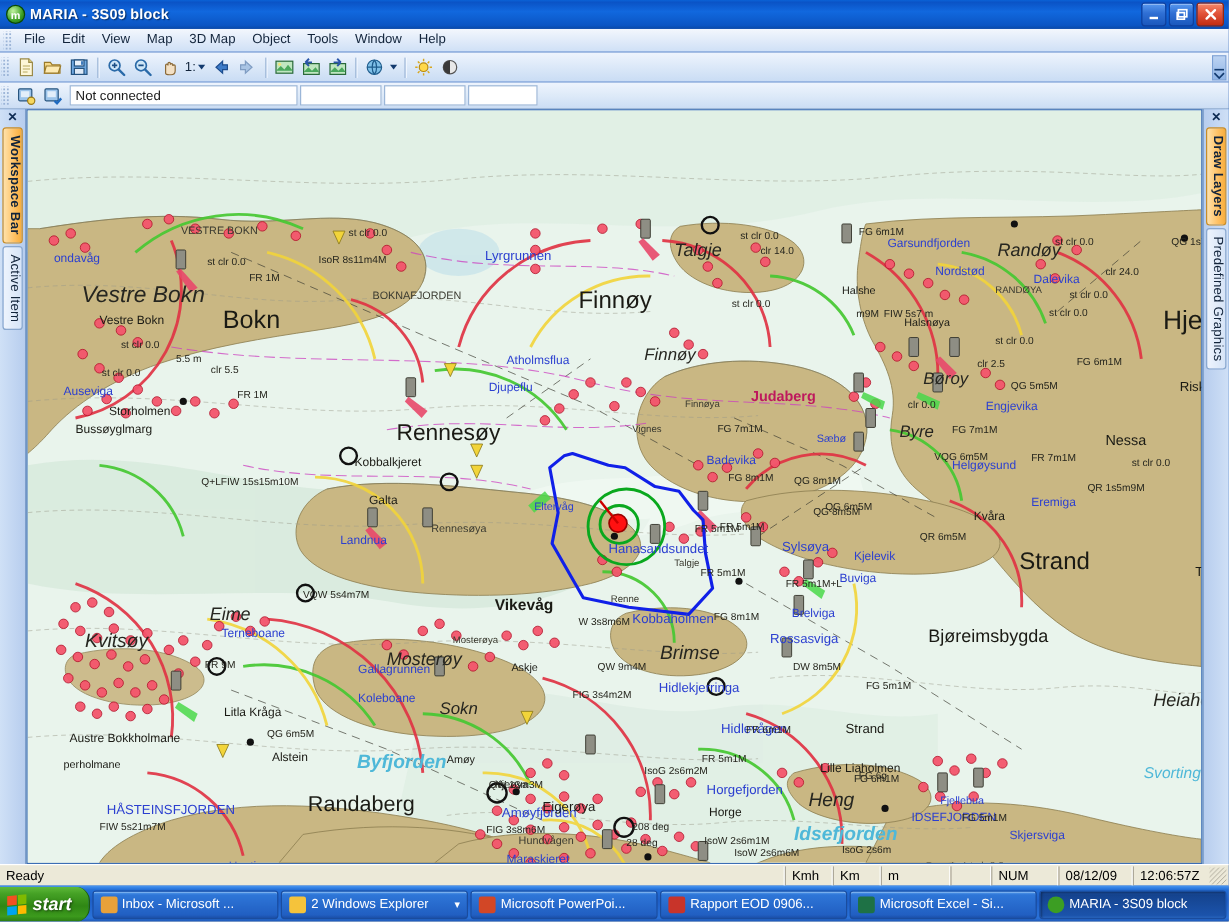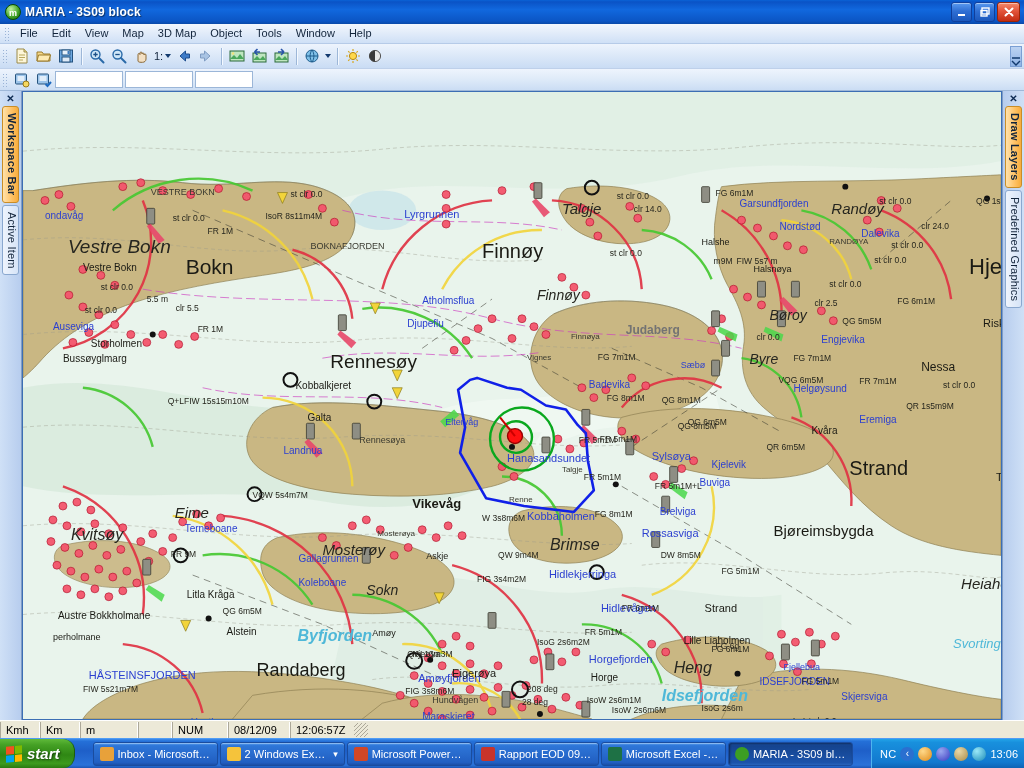--- a/index.html
+++ b/index.html
@@ -106,21 +106,21 @@
      background:linear-gradient(180deg,#3b8beb 0%,#2470d8 8%,#1e5fc8 40%,#2a72d9 90%,#1d56b4 100%);
      border-top:1px solid #4f9cf5; }
   #startbtn{ display:flex; align-items:center; gap:5px; padding:0 14px 0 6px;
      background:linear-gradient(180deg,#5fba3a 0%,#45a125 20%,#2f8714 55%,#3c9a1d 85%,#2a7a11 100%);
      border-right:1px solid #1d5c0c;
      border-radius:0 12px 12px 0; color:#fff; font-weight:bold; font-size:15px;
      font-style:italic; text-shadow:1px 1px 2px rgba(0,0,0,.55); }
   .winflag{ width:16px;height:16px; display:grid; grid-template-columns:1fr 1fr;
      grid-template-rows:1fr 1fr; gap:1px; transform:skewY(-6deg); }
   .winflag i{ display:block; }
-  .tasks{ display:flex; align-items:center; gap:2px; padding:2px 18px; flex:1 1 auto;
+  .tasks{ display:flex; align-items:center; gap:2px; padding:2px 2px; flex:1 1 auto;
      min-width:0; }
   .task{ display:flex; align-items:center; gap:4px; height:24px; min-width:0;
      padding:0 6px; border-radius:3px; color:#fff; font-size:11px;
      background:linear-gradient(180deg,#5ea3ef,#2e76d8 12%,#215fc2 88%,#1b4fa8);
      border:1px solid #1a4c9e; box-shadow:inset 0 1px 0 rgba(255,255,255,.3);
      flex:1 1 0; max-width:160px; overflow:hidden; white-space:nowrap;
      text-overflow:ellipsis; }
   .task.active{ background:linear-gradient(180deg,#1a4da0,#15448f 15%,#1b53ab 90%,#2a66c0);
      box-shadow:inset 1px 1px 2px rgba(0,0,0,.4); }
   .task .tlabel{ overflow:hidden; text-overflow:ellipsis; white-space:nowrap; }
@@ -302,20 +302,21 @@
           <circle cx="12" cy="12" r="3" fill="#f6d860" stroke="#9a7a1a"></circle>
         </svg>
     </div>
     <div class="tbtn">
       <svg width="16" height="16" viewBox="0 0 16 16">
           <rect x="1.5" y="2" width="11" height="10" rx="1" fill="#9cc4ea" stroke="#28557f"></rect>
           <rect x="3.5" y="4" width="7" height="5" fill="#e2eefa"></rect>
           <path d="M9.5 12l2 2 3.5-4" stroke="#1e6ac0" stroke-width="2" fill="none"></path>
         </svg>
     </div>
+    <div class="tfield" style="width:190px; margin-left:3px;">Not connected</div>
     <div class="tfield" style="width:68px;"></div>
     <div class="tfield" style="width:68px;"></div>
     <div class="tfield" style="width:58px;"></div>
   </div>
 
   <div id="bodyrow">
 
     <div class="dock">
       <div class="dock-close">✕</div>
       <div class="vtab active">Workspace Bar</div>
@@ -799,21 +800,21 @@
             <div class="mlabel" style="left: 2.2449%; top: 18.8679%; font-size: 10px; color: rgb(43, 63, 208); font-style: normal; font-weight: normal;">ondavåg</div>
             <div class="mlabel" style="left: 3.06122%; top: 36.478%; font-size: 10px; color: rgb(43, 63, 208); font-style: normal; font-weight: normal;">Auseviga</div>
             <div class="mlabel" style="left: 6.93878%; top: 39.3082%; font-size: 10px; color: rgb(26, 26, 20); font-style: normal; font-weight: normal;">Storholmen</div>
             <div class="mlabel" style="left: 4.08163%; top: 41.6667%; font-size: 10px; color: rgb(26, 26, 20); font-style: normal; font-weight: normal;">Bussøyglmarg</div>
             <div class="mlabel" style="left: 38.9796%; top: 18.5535%; font-size: 11px; color: rgb(43, 63, 208); font-style: normal; font-weight: normal;">Lyrgrunnen</div>
             <div class="mlabel" style="left: 46.9388%; top: 23.5849%; font-size: 20px; color: rgb(26, 26, 20); font-style: normal; font-weight: normal;">Finnøy</div>
             <div class="mlabel" style="left: 52.551%; top: 31.1321%; font-size: 14px; color: rgb(38, 38, 32); font-style: italic; font-weight: normal;">Finnøy</div>
             <div class="mlabel" style="left: 55.102%; top: 17.2956%; font-size: 15px; color: rgb(38, 38, 32); font-style: italic; font-weight: normal;">Talgje</div>
             <div class="mlabel" style="left: 40.8163%; top: 32.3899%; font-size: 10px; color: rgb(43, 63, 208); font-style: normal; font-weight: normal;">Atholmsflua</div>
             <div class="mlabel" style="left: 39.2857%; top: 36.0063%; font-size: 10px; color: rgb(43, 63, 208); font-style: normal; font-weight: normal;">Djupeflu</div>
-            <div class="mlabel" style="left: 61.6327%; top: 36.7925%; font-size: 12px; color: #737373; font-style: normal; font-weight: bold;">Judaberg</div>
+            <div class="mlabel" style="left: 61.6327%; top: 36.7925%; font-size: 12px; color: #be185d; font-style: normal; font-weight: bold;">Judaberg</div>
             <div class="mlabel" style="left: 56.0204%; top: 38.2075%; font-size: 8px; color: rgb(58, 58, 48); font-style: normal; font-weight: normal;">Finnøya</div>
             <div class="mlabel" style="left: 51.5306%; top: 41.6667%; font-size: 8px; color: rgb(58, 58, 48); font-style: normal; font-weight: normal;">Vignes</div>
             <div class="mlabel" style="left: 57.8571%; top: 45.7547%; font-size: 10px; color: rgb(43, 63, 208); font-style: normal; font-weight: normal;">Badevika</div>
             <div class="mlabel" style="left: 67.2449%; top: 42.7673%; font-size: 9px; color: rgb(43, 63, 208); font-style: normal; font-weight: normal;">Sæbø</div>
             <div class="mlabel" style="left: 73.2653%; top: 16.9811%; font-size: 10px; color: rgb(43, 63, 208); font-style: normal; font-weight: normal;">Garsundfjorden</div>
             <div class="mlabel" style="left: 82.6531%; top: 17.2956%; font-size: 15px; color: rgb(38, 38, 32); font-style: italic; font-weight: normal;">Randøy</div>
             <div class="mlabel" style="left: 77.3469%; top: 20.5975%; font-size: 10px; color: rgb(43, 63, 208); font-style: normal; font-weight: normal;">Nordstød</div>
             <div class="mlabel" style="left: 82.449%; top: 23.1132%; font-size: 8px; color: rgb(58, 58, 48); font-style: normal; font-weight: normal;">RANDØYA</div>
             <div class="mlabel" style="left: 85.7143%; top: 21.6981%; font-size: 10px; color: rgb(43, 63, 208); font-style: normal; font-weight: normal;">Dalevika</div>
             <div class="mlabel" style="left: 96.7347%; top: 25.7862%; font-size: 22px; color: rgb(26, 26, 20); font-style: normal; font-weight: normal;">Hjelr</div>
@@ -957,20 +958,21 @@
 
     <div class="dock right">
       <div class="dock-close">✕</div>
       <div class="vtab active">Draw Layers</div>
       <div class="vtab">Predefined Graphics</div>
       <div class="vfill"></div>
     </div>
   </div>
 
   <div id="statusbar">
+    <div class="s-ready">Ready</div>
     <div class="scell" style="min-width:40px">Kmh</div>
     <div class="scell" style="min-width:40px">Km</div>
     <div class="scell" style="min-width:58px">m</div>
     <div class="scell" style="min-width:34px"></div>
     <div class="scell" style="min-width:56px">NUM</div>
     <div class="scell" style="min-width:62px">08/12/09</div>
     <div class="scell" style="min-width:62px">12:06:57Z</div>
     <div class="grip"></div>
   </div>
 
@@ -1004,23 +1006,14 @@
         </div>
         <div class="task">
           <span class="tico" style="background: rgb(30, 113, 69);"></span>
           <span class="tlabel">Microsoft Excel - Si...</span>
         </div>
         <div class="task active">
           <span class="tico" style="background: rgb(60, 158, 35); border-radius: 50%;"></span>
           <span class="tlabel">MARIA - 3S09 block</span>
         </div>
       </div>
-    <div class="tray">
-      <span class="lang">NC</span>
-      <span style="background:#2a6fd0;border-radius:50%;width:14px;height:14px;display:inline-flex;align-items:center;justify-content:center;font-size:10px;">‹</span>
-      <span class="trayico" style="background:radial-gradient(circle at 35% 30%,#ffd98a,#e08a18)"></span>
-      <span class="trayico" style="background:radial-gradient(circle at 35% 30%,#9aa8f0,#3a3ac0)"></span>
-      <span class="trayico" style="background:radial-gradient(circle at 35% 30%,#e8d8a8,#a88a44)"></span>
-      <span class="trayico" style="background:radial-gradient(circle at 35% 30%,#9ae8f8,#1a8ab8)"></span>
-      <span>13:06</span>
-    </div>
   </div>
 </div>
 
 </body></html>

